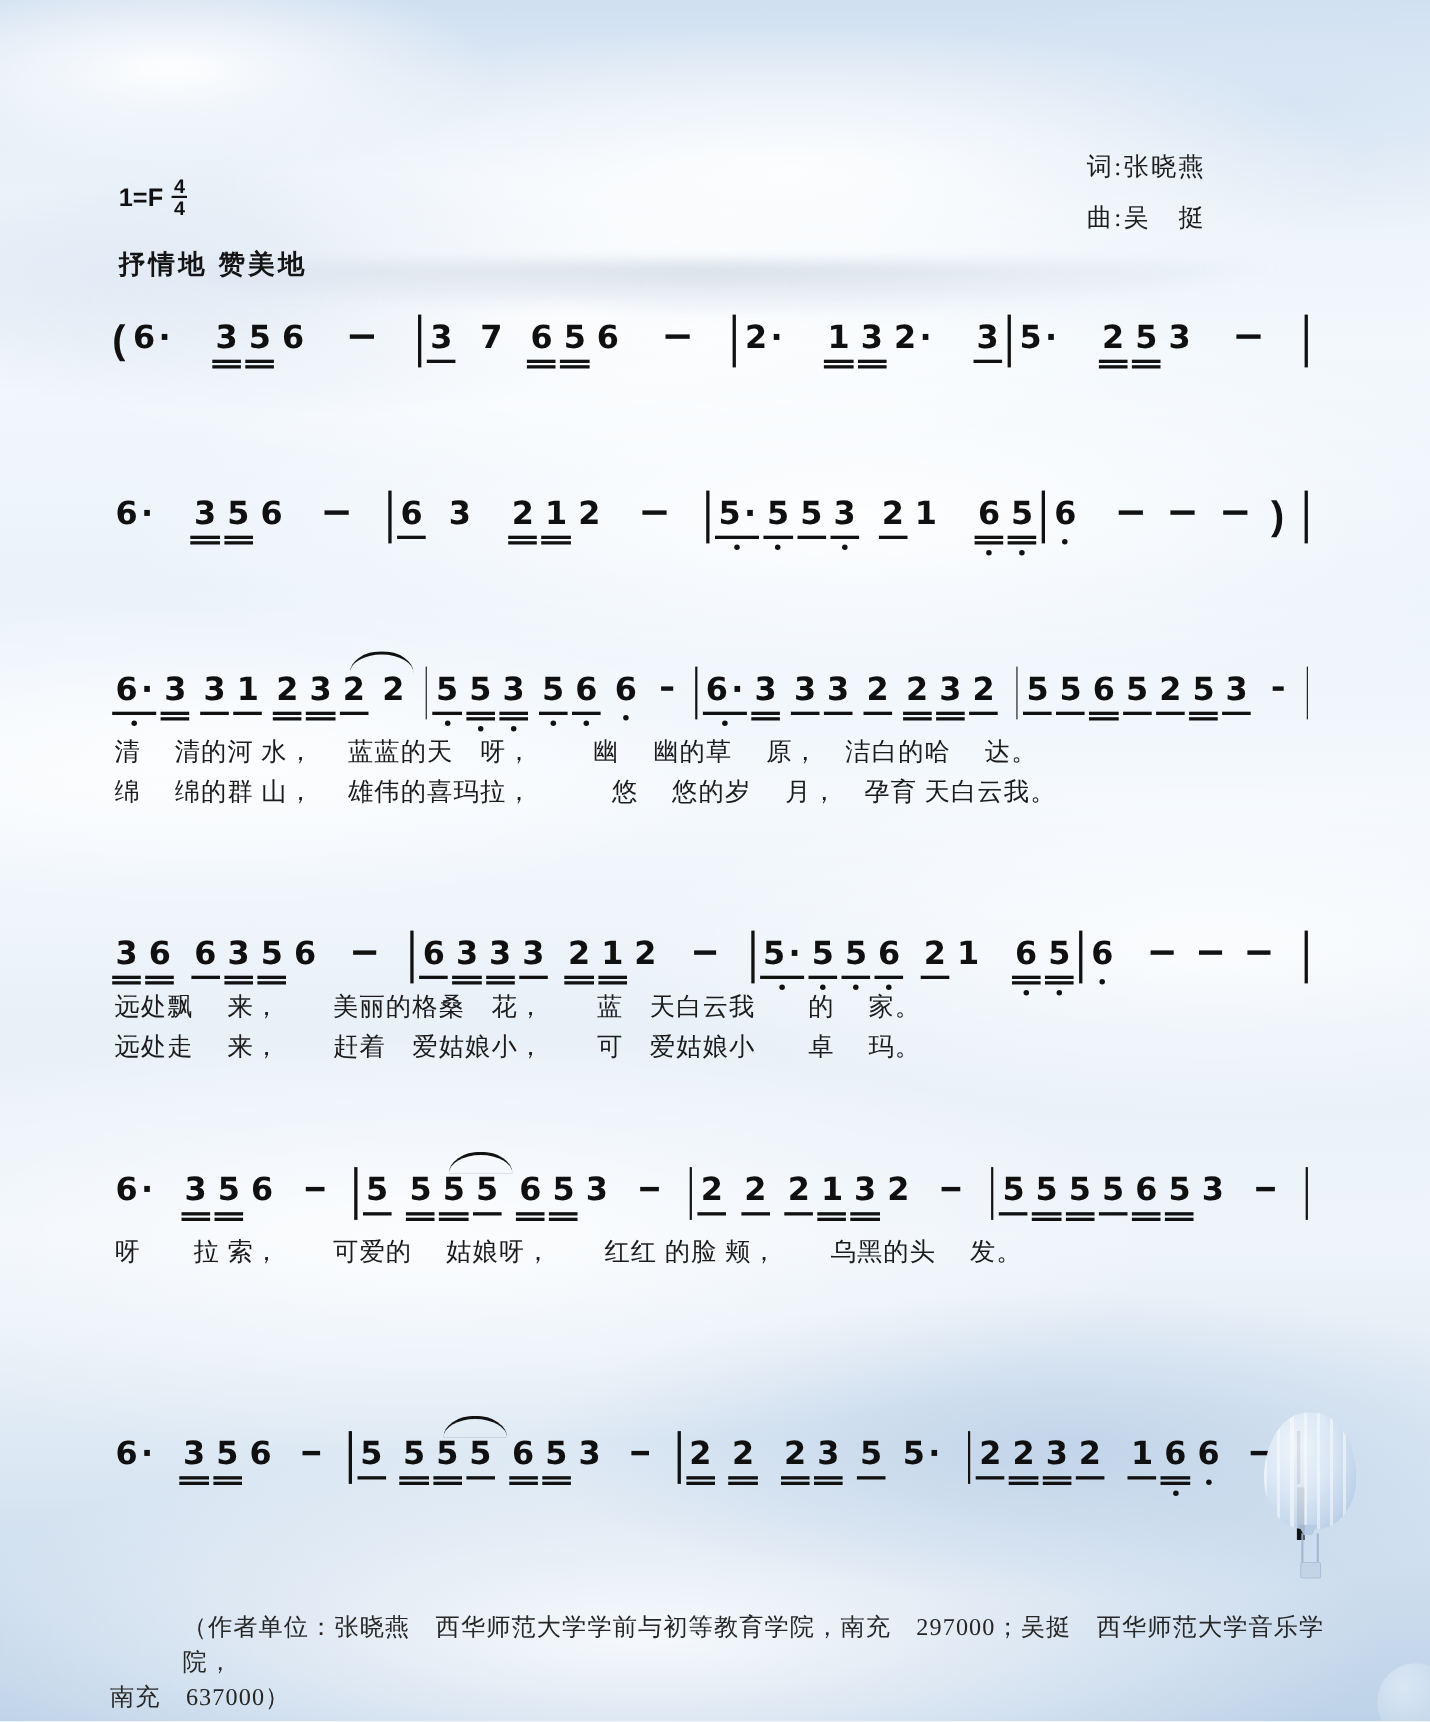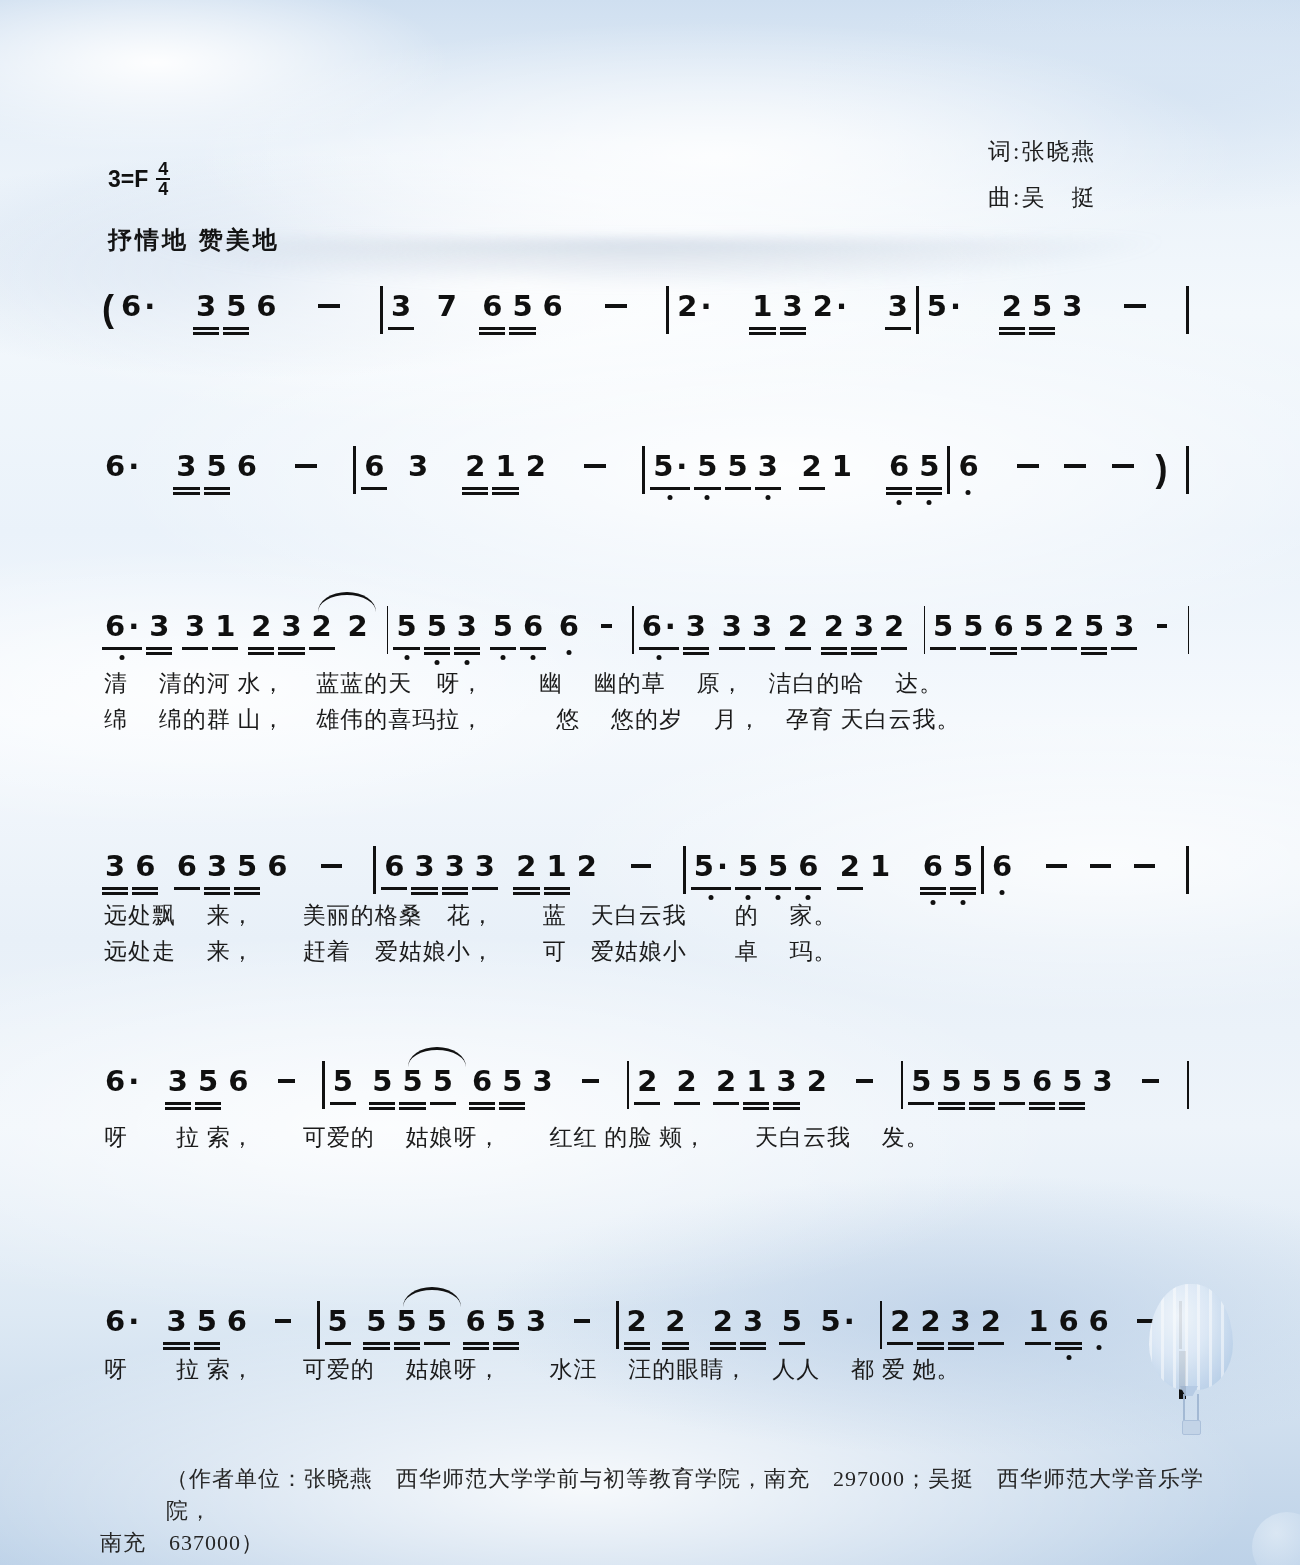--- a/index.html
+++ b/index.html
@@ -71,21 +71,21 @@
 <body>
 
 <div class="sheet">
   <div class="cloudband"></div>
 
 
   <div class="credit lyr-credit">词:张晓燕</div>
   <div class="credit cmp-credit">曲:吴　挺</div>
 
   <div class="keysig">
-    <span>3=F</span>
+    <span>1=F</span>
     <span class="frac">
       <div class="fn">4</div>
       <div class="fd">4</div>
     </span>
   </div>
 
   <div class="mood">抒情地 赞美地</div>
 
   <div class="mline" style="top:288px">
       <span class="par">(</span>
@@ -360,22 +360,21 @@
       <span class="sp" style="flex: 2 1 24px;"></span>
       <span class="dsh"></span>
       <span class="sp" style="flex: 2 1 24px;"></span>
       <span><span class="bar"></span><span class="bar thick"></span></span>
     </div>
 
   <div class="lyrics" style="top:668px">清　 清的河 水，　 蓝蓝的天　呀，　　 幽　 幽的草　 原，　洁白的哈　 达。</div>
   <div class="lyrics" style="top:704px">绵　 绵的群 山，　 雄伟的喜玛拉，　　　悠　 悠的岁　 月，　孕育 天白云我。</div>
   <div class="lyrics" style="top:900px">远处飘　 来，　　美丽的格桑　花，　　蓝　天白云我　　的　 家。</div>
   <div class="lyrics" style="top:936px">远处走　 来，　　赶着　爱姑娘小，　　可　爱姑娘小　　卓　 玛。</div>
-  <div class="lyrics" style="top:1122px">呀　　拉 索，　　可爱的　 姑娘呀，　　红红 的脸 颊，　　天白云我　 发。</div>
-  <div class="lyrics" style="top:1354px">呀　　拉 索，　　可爱的　 姑娘呀，　　水汪　 汪的眼睛，　人人　 都 爱 她。</div>
+  <div class="lyrics" style="top:1122px">呀　　拉 索，　　可爱的　 姑娘呀，　　红红 的脸 颊，　　乌黑的头　 发。</div>
 
   <div class="footer">
     <div class="f1">（作者单位：张晓燕　西华师范大学学前与初等教育学院，南充　297000；吴挺　西华师范大学音乐学院，</div>
     <div class="f2">南充　637000）</div>
   </div>
 
   <div class="balloon">
     <div class="env"></div>
     <div class="skirt"></div>
     <div class="rope r1"></div>

